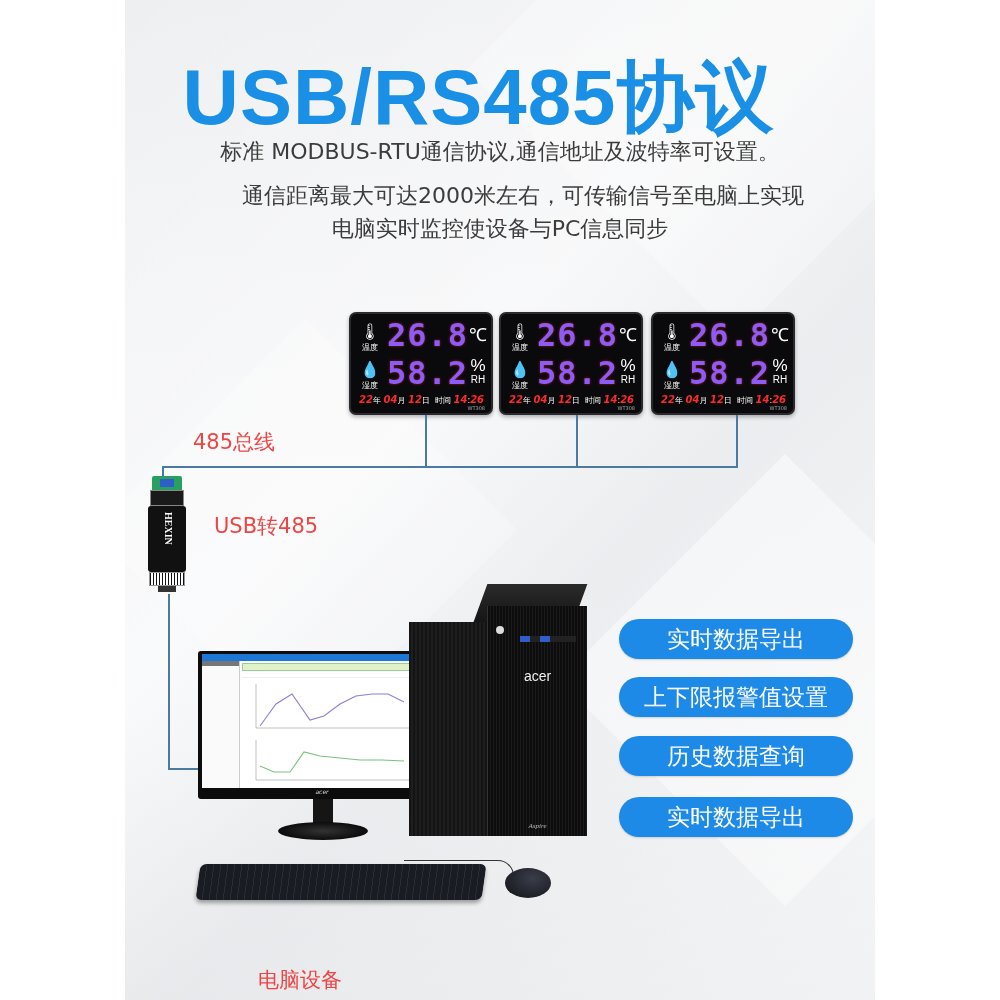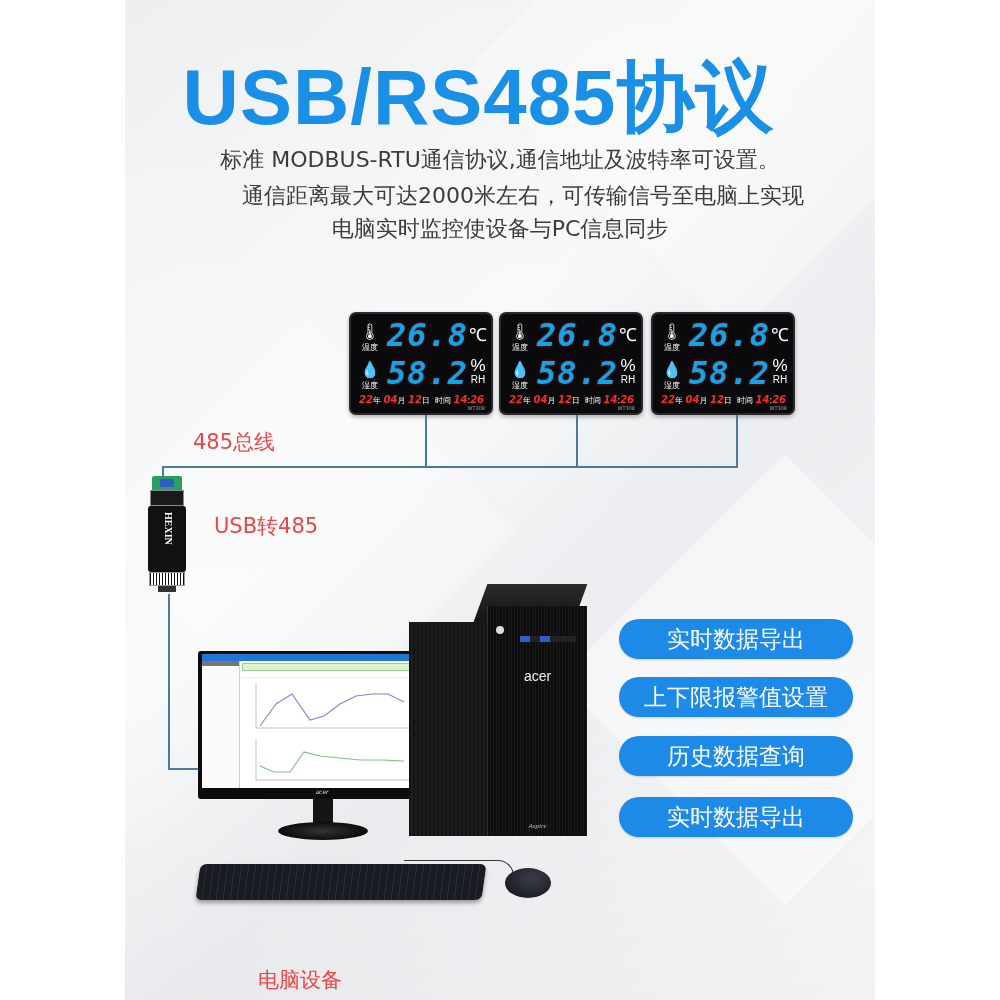--- a/index.html
+++ b/index.html
@@ -20,38 +20,38 @@
 
   .title {
     position: absolute; left: 0; top: 52px; width: 957px; text-align: center;
     font-family: "Liberation Sans", sans-serif; font-weight: bold; font-size: 78px;
     color: #1a8fe6; letter-spacing: 1px; line-height: 90px;
   }
   .desc {
     position: absolute; left: 0; width: 1000px; text-align: center;
     font-family: "DejaVu Sans", sans-serif; font-size: 22px; color: #3c3c3c; line-height: 32px;
   }
-  .desc.l1 { top: 144px; }
+  .desc.l1 { top: 136px; }
   .desc.l2 { top: 180px; margin-left: 23px; }
   .desc.l3 { top: 213px; }
 
   
   .device {
     position: absolute; top: 312px; width: 144px; height: 103px;
     background: #0a0a0c; border-radius: 7px; border: 2px solid #2a2a2e;
     box-shadow: 0 2px 4px rgba(0,0,0,0.3);
   }
   .device .ico { position: absolute; left: 8px; width: 22px; height: 30px; color: #fff; font-size: 8px; text-align: center; }
   .device .ico .sym { display: block; font-size: 16px; line-height: 20px; }
   .device .ico.t { top: 8px; }
   .device .ico.h { top: 46px; }
   .device .val {
     position: absolute; left: 36px; width: 80px; text-align: right;
-    font-family: "DejaVu Sans Mono", monospace; font-style: italic; font-weight: bold;
-    font-size: 32px; color: #0ea5e9; letter-spacing: 1px; line-height: 34px;
+    font-family: "DejaVu Sans Mono", monospace; font-weight: bold;
+    font-size: 32px; color: #8b5cf6; letter-spacing: 1px; line-height: 34px;
     text-shadow: 0 0 3px rgba(255,30,30,0.6);
   }
   .device .val.t { top: 4px; }
   .device .val.h { top: 42px; }
   .device .unit { position: absolute; left: 115px; color: #fff; font-family: "Liberation Sans", sans-serif; text-align: center; width: 24px; }
   .device .unit.t { top: 8px; font-size: 18px; }
   .device .unit.h { top: 44px; font-size: 17px; line-height: 16px; }
   .device .unit.h small { display: block; font-size: 10px; line-height: 11px; }
   .device .datebar {
     position: absolute; left: 8px; top: 80px; width: 130px; font-size: 8px; color: #fff;

